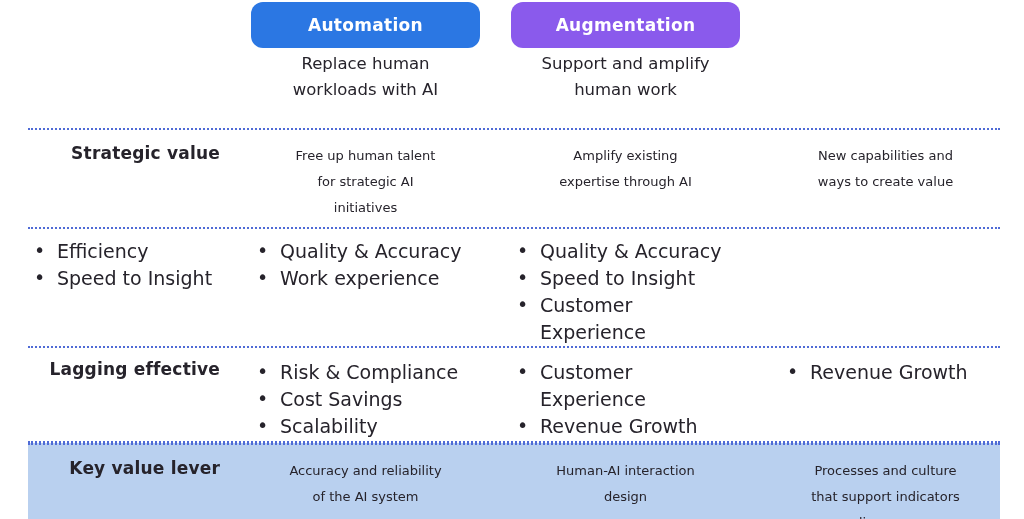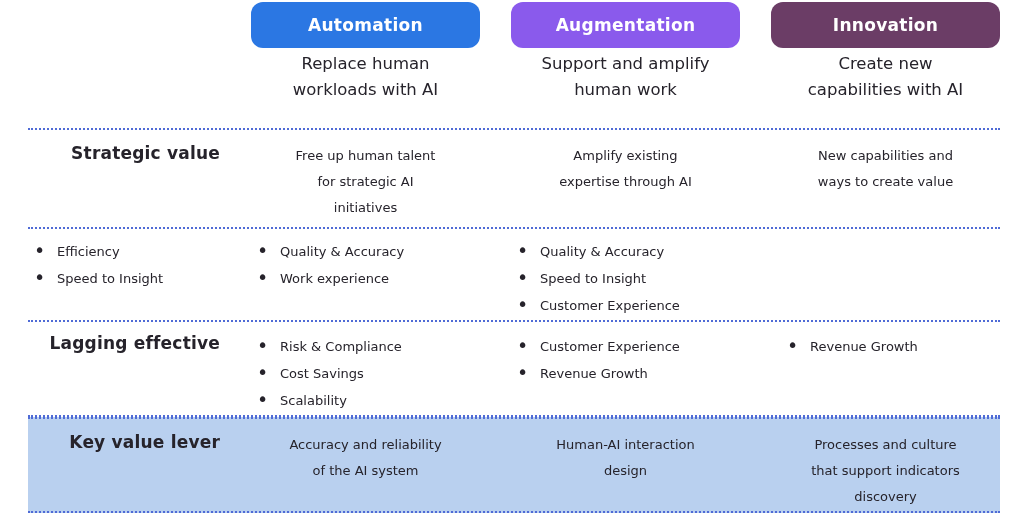--- a/index.html
+++ b/index.html
@@ -61,21 +61,21 @@
     background: var(--keybg, #b9d0ef);
     border-top: 2px dotted var(--dot, #4f6bd6);
     border-bottom: 2px dotted var(--dot, #4f6bd6);
   }
 
   ul.bullets { list-style: none; padding-left: 6px; }
   ul.bullets.indent-sm { padding-left: 16px; }
   ul.bullets li {
     position: relative;
     padding-left: 23px;
-    font-size: 13px;
+    font-size: 19px;
     line-height: 27px;
   }
   ul.bullets li::before {
     content: "\2022";
     position: absolute;
     left: 0; top: -1px;
     font-size: 19px;
   }
 </style>
 </head>
@@ -87,25 +87,20 @@
     <div></div>
     <div class="col-head">
       <div class="pill" style="background: rgb(43, 119, 227);">Automation</div>
       <div class="col-desc">Replace human
 workloads with AI</div>
     </div>
     <div class="col-head">
       <div class="pill" style="background: rgb(138, 90, 236);">Augmentation</div>
       <div class="col-desc">Support and amplify
 human work</div>
-    </div>
-    <div class="col-head">
-      <div class="pill" style="background: rgb(107, 61, 102);">Innovation</div>
-      <div class="col-desc">Create new
-capabilities with AI</div>
     </div>
   </div>
 
   <div class="grid-row row-strategic dotted-bottom">
     <div class="row-label">Strategic value</div>
     <div class="cell-center">Free up human talent
 for strategic AI
 initiatives</div>
     <div class="cell-center">Amplify existing
 expertise through AI</div>

